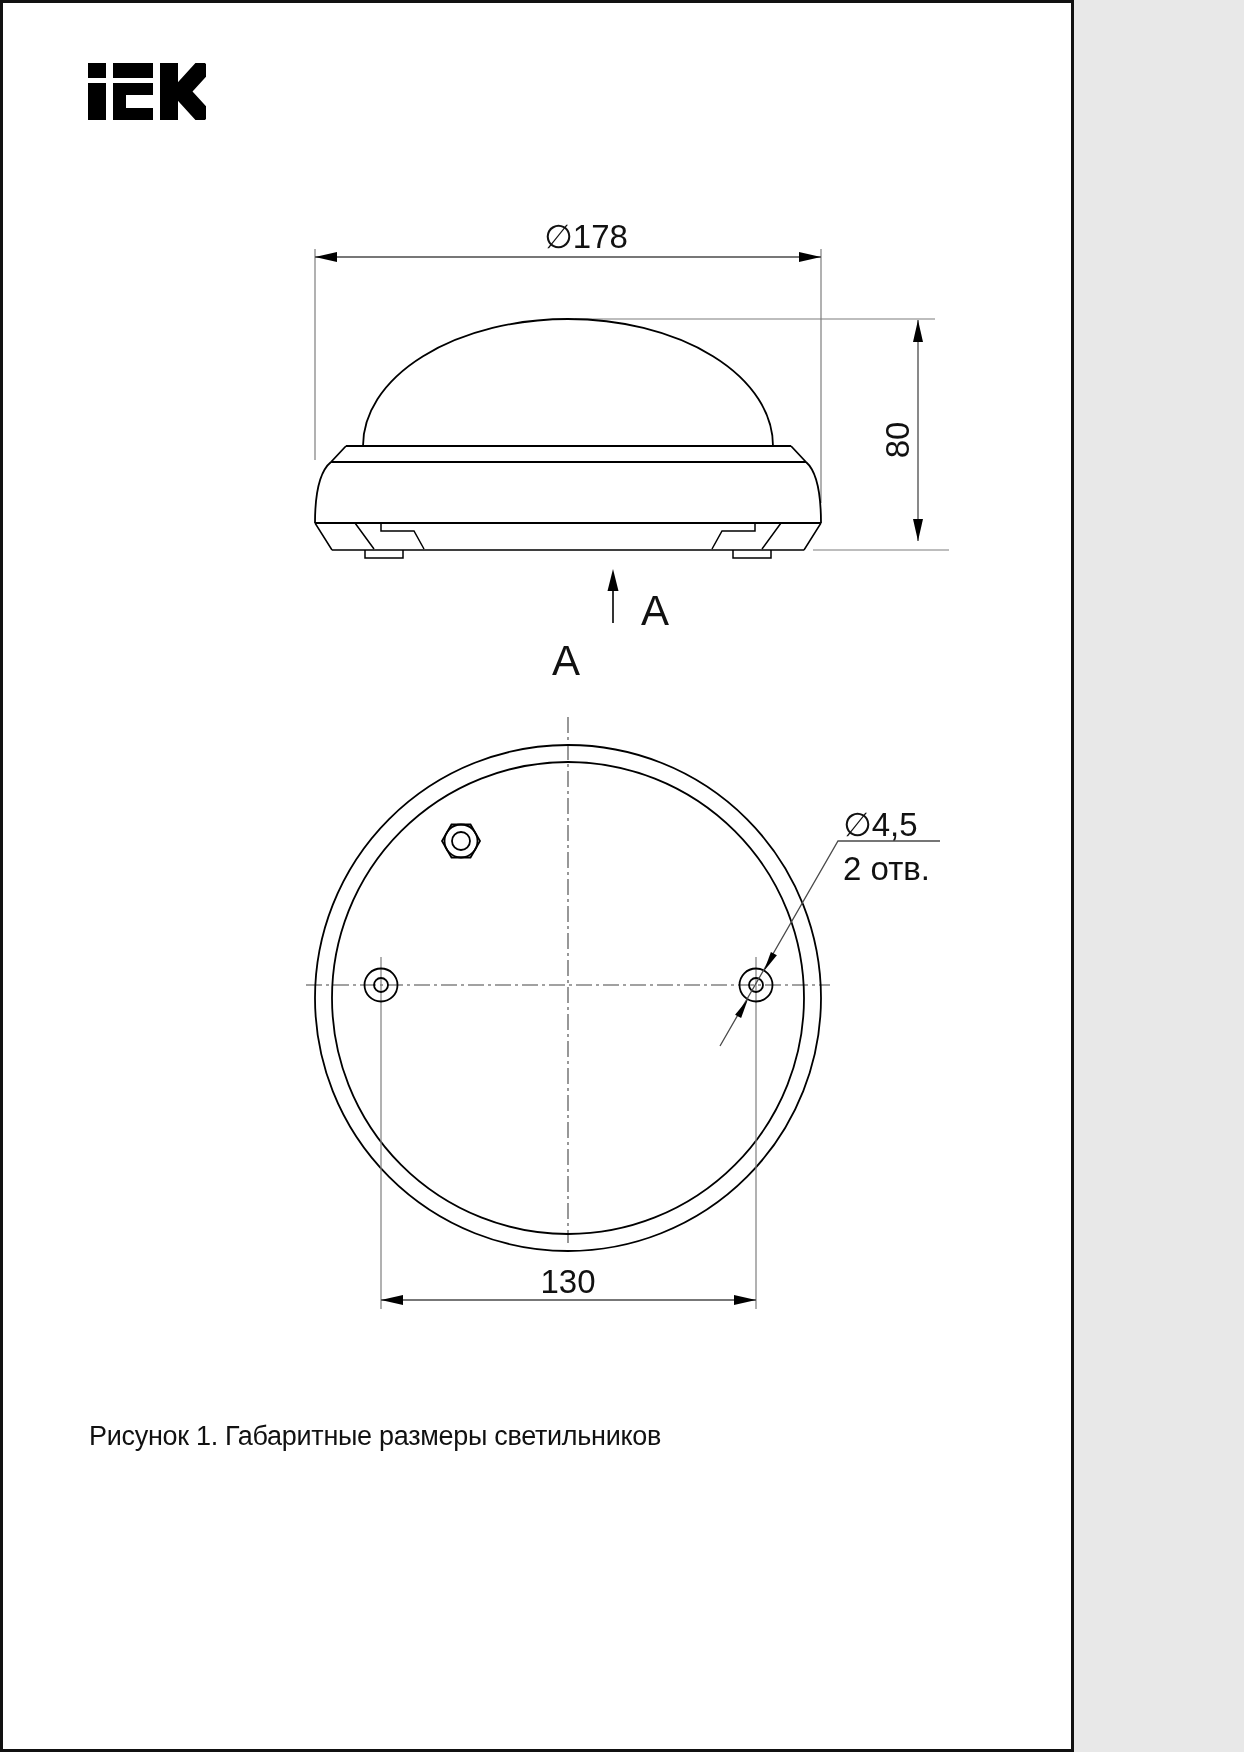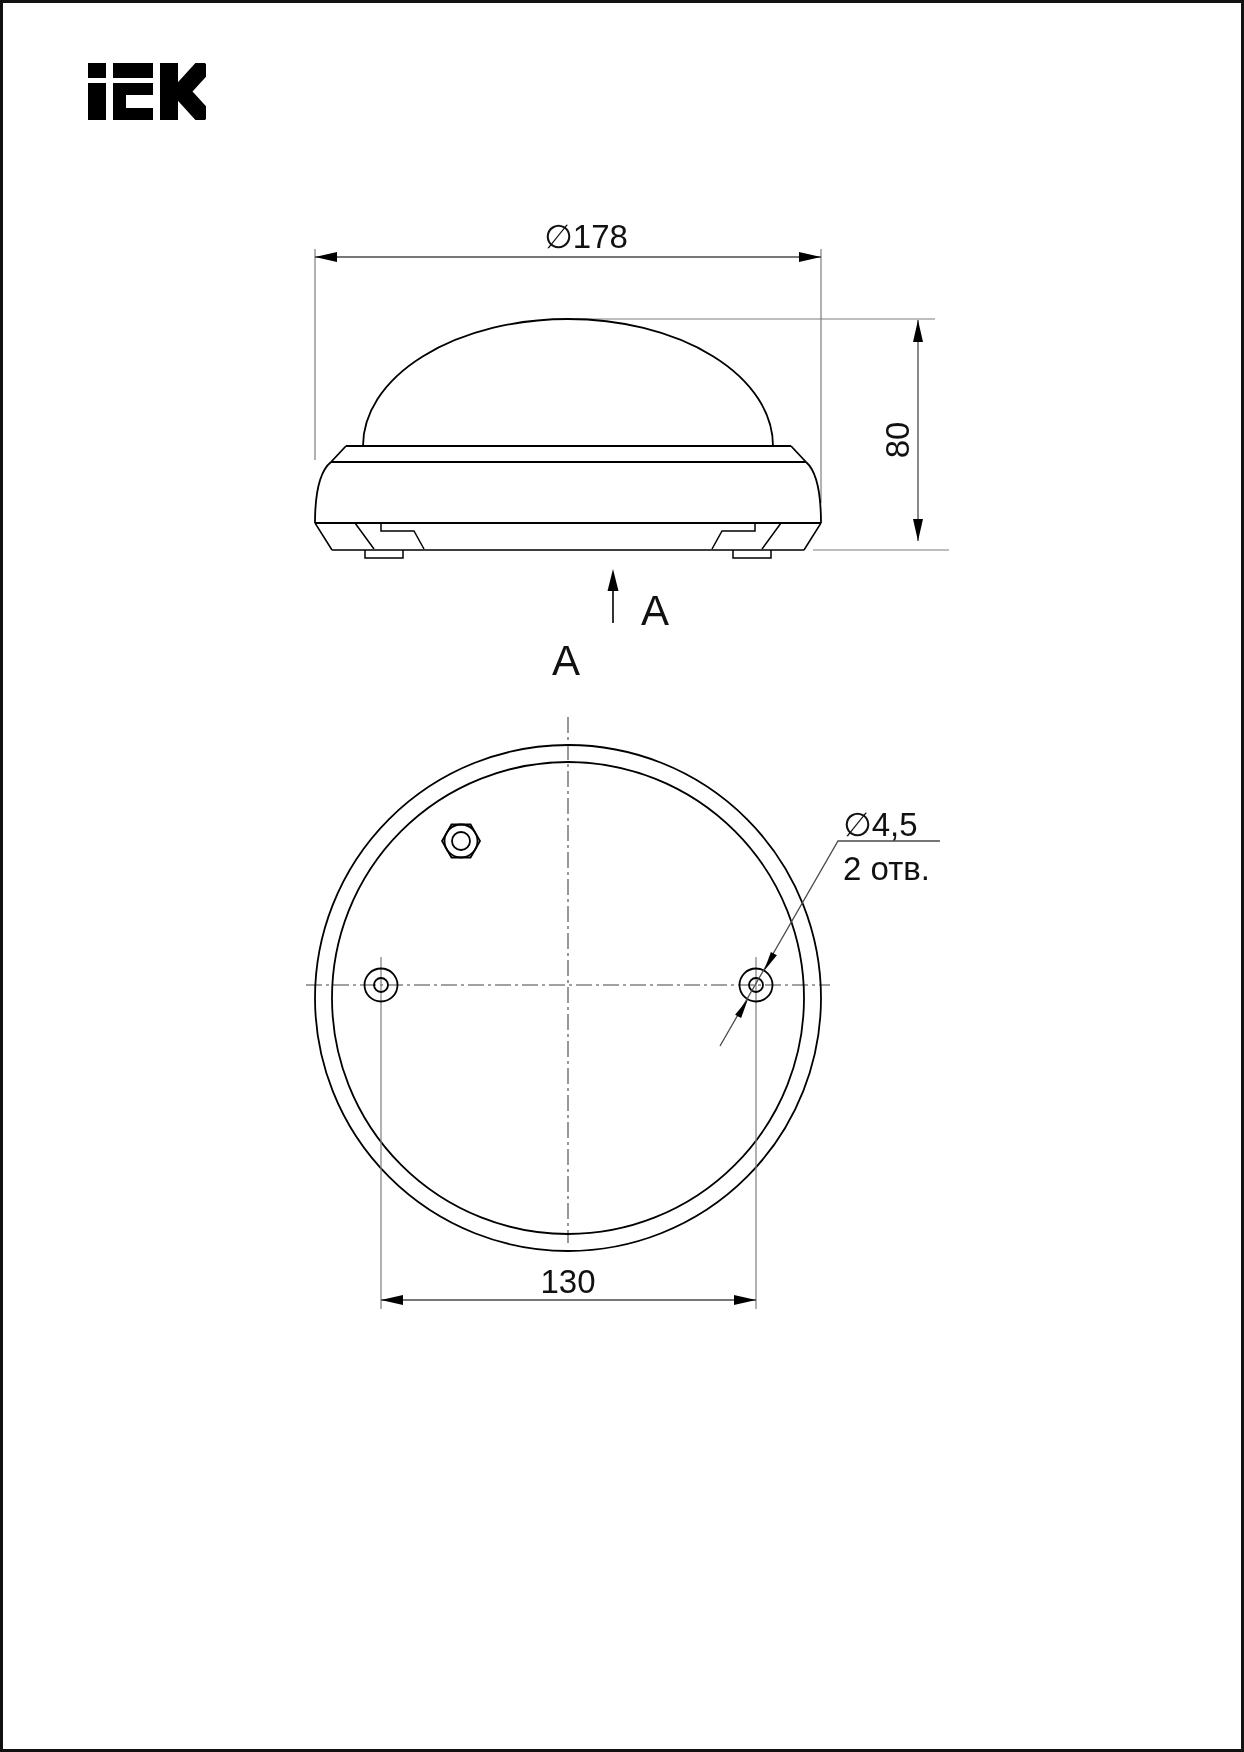--- a/index.html
+++ b/index.html
@@ -1,18 +1,18 @@
 <!DOCTYPE html>
 <html><head>
 <meta charset="utf-8">
 <style>
   html,body{margin:0;padding:0;background:#e8e8e8;}
   .page{
     position:relative;
-    width:1244px;height:1752px;
+    width:1074px;height:1752px;
     background:#ffffff;
     border:3px solid #111;
     box-sizing:border-box;
     font-family:"Liberation Sans","DejaVu Sans",sans-serif;
     overflow:hidden;
   }
   .logo{position:absolute;left:85px;top:60px;width:118px;height:57px;}
   .drawing{position:absolute;left:0;top:0;width:1244px;height:1752px;}
   .caption{
     position:absolute;left:86px;top:1418px;
@@ -127,14 +127,15 @@
 
       <g>
         <line x1="378" y1="1297" x2="753" y2="1297" stroke="#4a4a4a" stroke-width="1.3"></line>
         <polygon points="378,1297 400,1292 400,1302" fill="#000"></polygon>
         <polygon points="753,1297 731,1292 731,1302" fill="#000"></polygon>
         <text class="dim-text" x="565" y="1290" text-anchor="middle">130</text>
       </g>
     </g>
   </svg>
 
+  <div class="caption">Рисунок 1. Габаритные размеры светильников</div>
 
 </div>
 
 </body></html>

